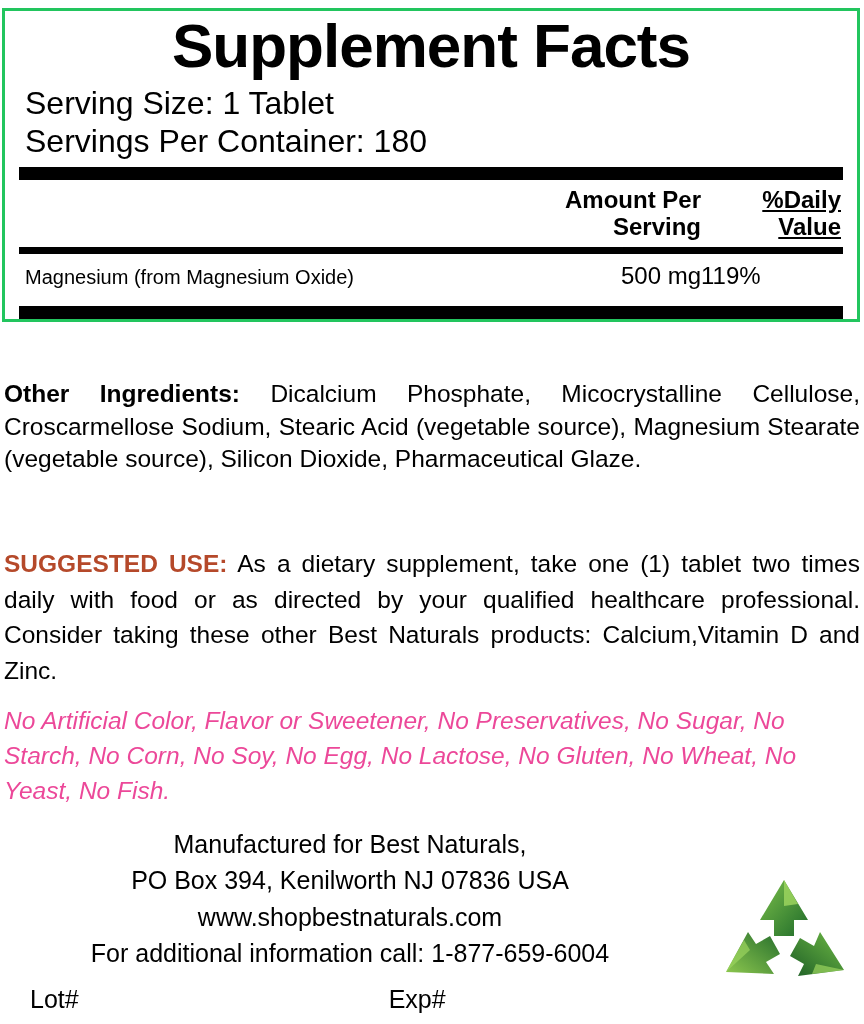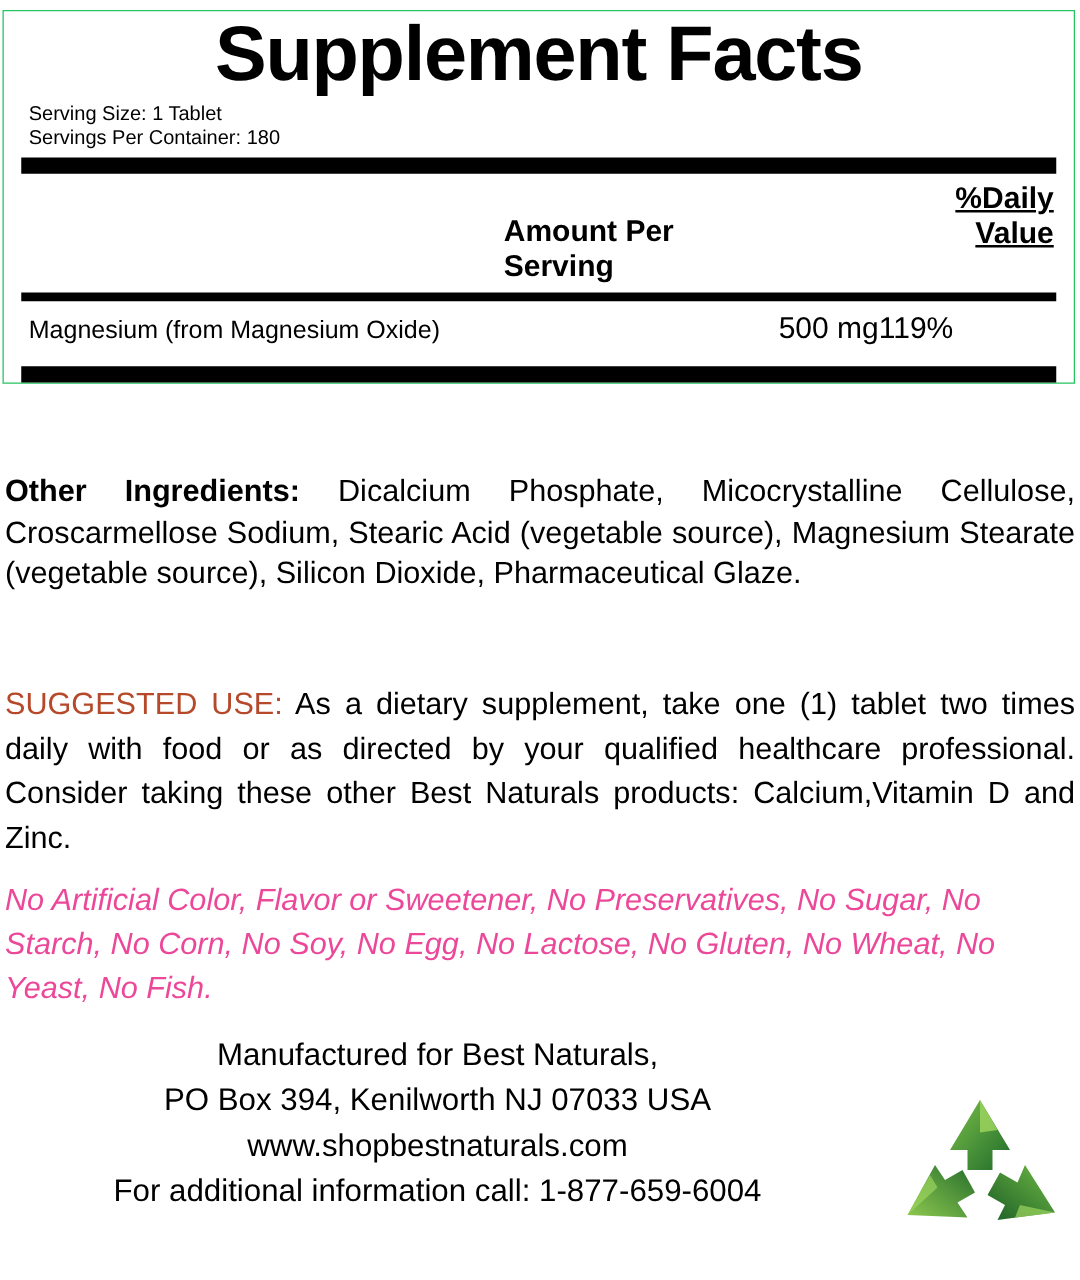--- a/index.html
+++ b/index.html
@@ -20,36 +20,36 @@
     height: 1024px;
     box-sizing: border-box;
   }
 
   
   .sf-panel {
     position: absolute;
     left: 2px;
     top: 8px;
     width: 858px;
-    border: 1px solid #22c55e;
+    border: 3px solid #22c55e;
     box-sizing: border-box;
     padding: 0 14px 0 14px;
     background: #fff;
   }
   .sf-title {
     font-size: 62px;
     font-weight: bold;
     line-height: 1.08;
     letter-spacing: -1px;
     text-align: center;
     margin: 2px 0 4px 0;
     white-space: nowrap;
   }
   .sf-serving {
-    font-size: 16px;
+    font-size: 32px;
     line-height: 1.2;
     margin: 0;
     padding: 0 0 0 6px;
   }
   .rule-thick {
     height: 13px;
     background: #000;
     margin: 6px 0 0 0;
   }
   .rule-med {
@@ -65,22 +65,21 @@
   }
   .sf-headcol {
     font-size: 24px;
     font-weight: bold;
     line-height: 1.15;
     text-align: right;
     white-space: pre-line;
   }
   .sf-headcol.amount {
     width: 300px;
-    text-align: left;
-    margin-top: 27px;
+    text-align: right;
   }
   .sf-headcol.dv {
     width: 140px;
     text-align: right;
     padding-right: 2px;
     text-decoration: underline;
   }
   .sf-row {
     display: flex;
     align-items: baseline;
@@ -120,21 +119,21 @@
     position: absolute;
     left: 4px;
     top: 546px;
     width: 856px;
     font-size: 24.5px;
     line-height: 1.45;
     text-align: justify;
   }
   .suggested .su-head {
     color: #b5492a;
-    font-weight: normal;
+    font-weight: bold;
   }
 
   
   .claims {
     position: absolute;
     left: 4px;
     top: 704px;
     width: 856px;
     font-size: 24.5px;
     line-height: 1.42;
@@ -209,25 +208,28 @@
   </div>
 
   <div class="suggested">
     <span class="su-head">SUGGESTED USE:</span><span> As a dietary supplement, take one (1) tablet two times daily with food or as directed by your qualified healthcare professional. Consider taking these other Best Naturals products: Calcium,Vitamin D and Zinc.</span>
   </div>
 
   <div class="claims">No Artificial Color, Flavor or Sweetener, No Preservatives, No Sugar, No Starch, No Corn, No Soy, No Egg, No Lactose, No Gluten, No Wheat, No Yeast, No Fish.</div>
 
   <div class="mfr">
     <div>Manufactured for Best Naturals,</div>
-    <div>PO Box 394, Kenilworth NJ 07033 USA</div>
+    <div>PO Box 394, Kenilworth NJ 07836 USA</div>
     <div>www.shopbestnaturals.com</div>
     <div>For additional information call: 1-877-659-6004</div>
   </div>
 
+  <div class="lot-row">
+    <span>Lot#</span><span class="exp">Exp#</span>
+  </div>
 
   <div class="recycle">
     <svg viewBox="0 0 130 116" width="130" height="116" xmlns="http://www.w3.org/2000/svg">
       <defs>
         <linearGradient id="g1" x1="0" y1="0" x2="1" y2="1">
           <stop offset="0%" stop-color="#7cc04a"></stop>
           <stop offset="100%" stop-color="#1f6b2a"></stop>
         </linearGradient>
         <linearGradient id="g2" x1="0" y1="1" x2="1" y2="0">
           <stop offset="0%" stop-color="#8ec84f"></stop>

